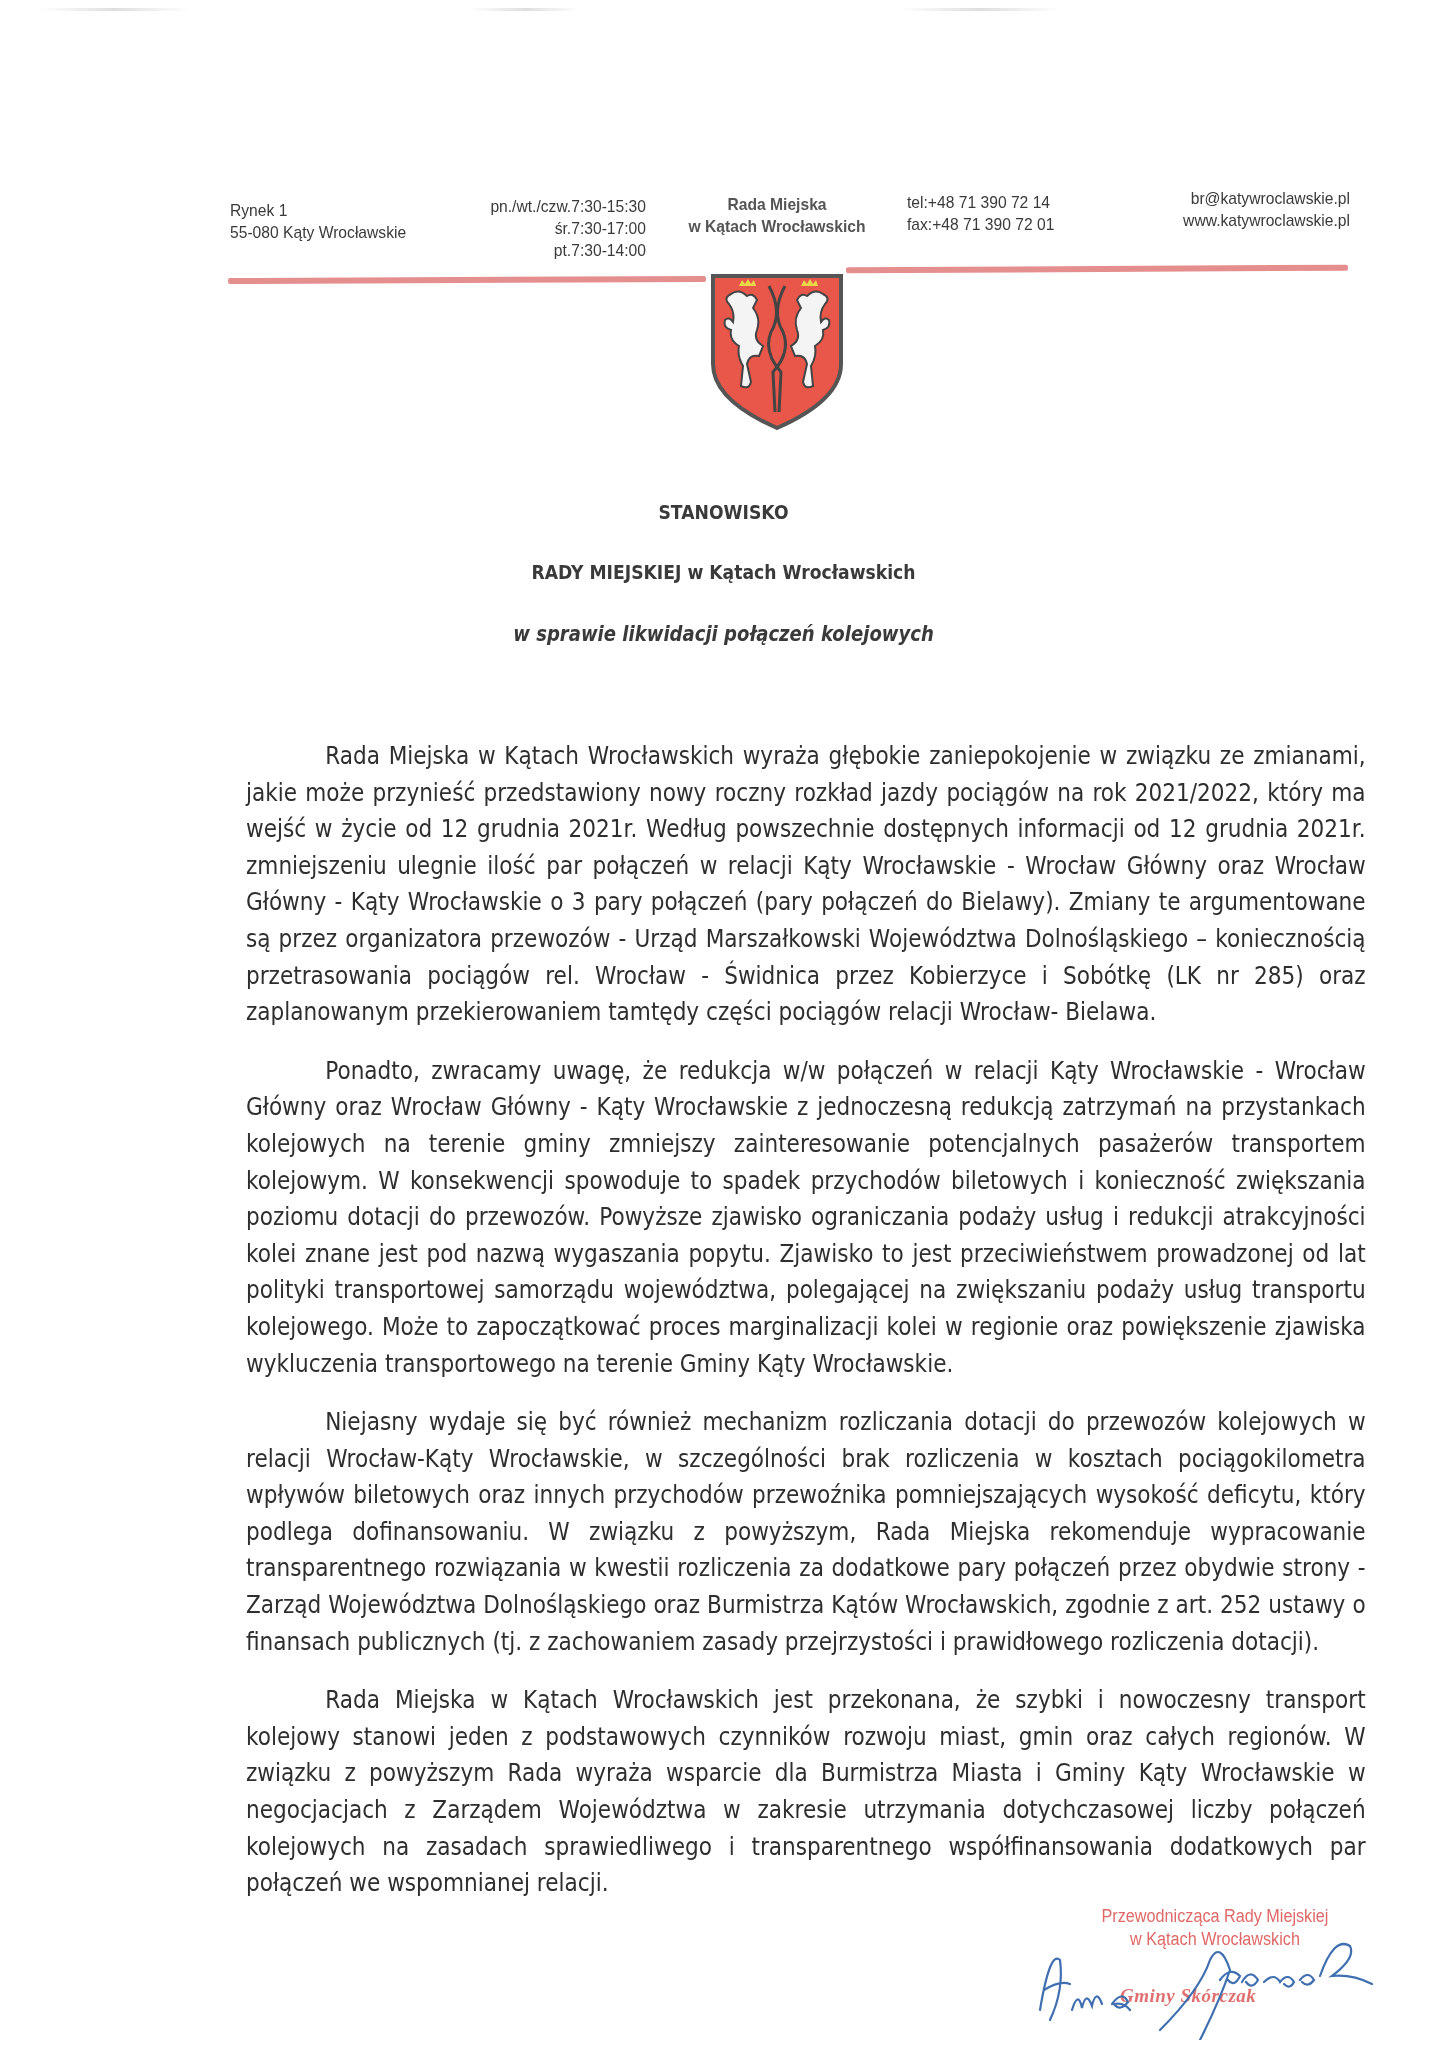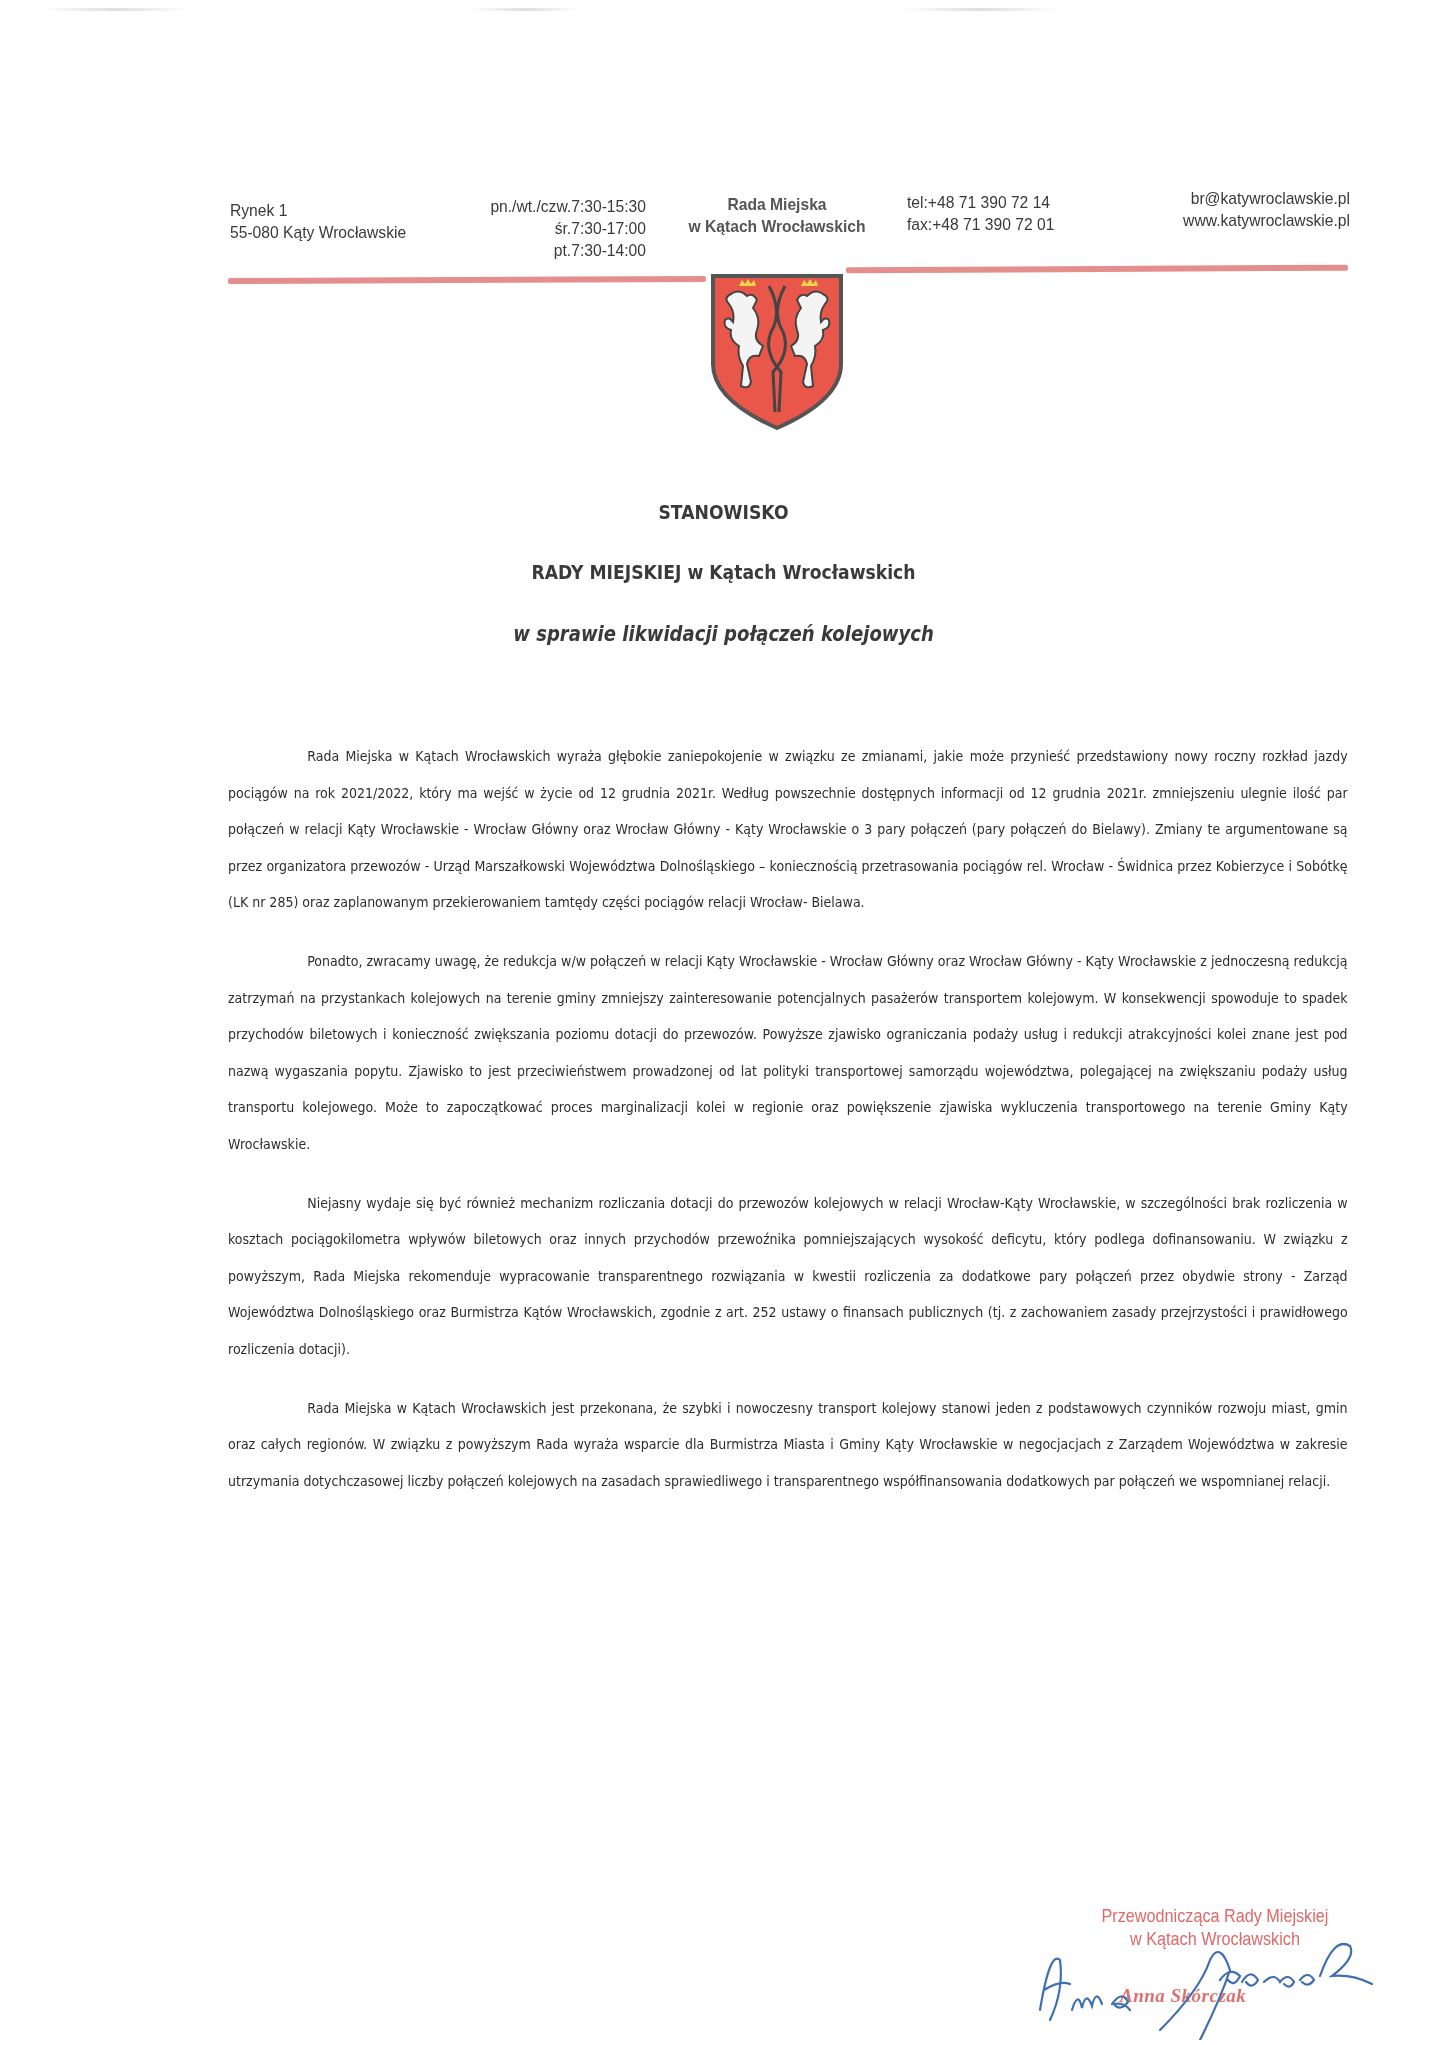--- a/index.html
+++ b/index.html
@@ -21,21 +21,21 @@
 
   .crest { position: absolute; left: 709px; top: 272px; width: 136px; height: 160px; }
 
   
   .title { position: absolute; left: 0; width: 1447px; text-align: center; font-family: "DejaVu Sans", sans-serif; font-weight: bold; color: #3a3a3a; transform: scaleX(0.86); transform-origin: center top; }
   .t1 { top: 500px; font-size: 20px; }
   .t2 { top: 560px; font-size: 20px; }
   .t3 { top: 622px; font-size: 21px; font-style: italic; }
 
   
-  .body { position: absolute; left: 228px; width: 1120px; font-family: "DejaVu Sans", sans-serif; font-size: 14px; line-height: 36.6px; color: #2e2e2e; text-align: justify; }
+  .body { position: absolute; left: 246px; width: 1120px; font-family: "DejaVu Sans", sans-serif; font-size: 24px; line-height: 36.6px; color: #2e2e2e; text-align: justify; }
   .body p { margin: 0 0 22px 0; text-indent: 88px; transform: scaleX(0.9); transform-origin: left top; width: 1244px; }
   .p1 { top: 738px; }
 
   
   .stamp { position: absolute; left: 1060px; top: 1905px; width: 310px; text-align: center; font-family: "Liberation Sans", sans-serif; font-size: 18px; line-height: 23px; color: #e06868; transform: scaleX(0.9); transform-origin: center top; }
   .stamp-name { position: absolute; left: 1120px; top: 1985px; font-family: "Liberation Serif", serif; font-size: 19px; color: #e07070; font-weight: bold; font-style: italic; letter-spacing: 0.5px; }
   .signature { position: absolute; left: 1020px; top: 1930px; width: 380px; height: 110px; }
 </style>
 </head>
 <body>
@@ -92,18 +92,18 @@
     <p>Rada Miejska w Kątach Wrocławskich wyraża głębokie zaniepokojenie w związku ze zmianami, jakie może przynieść przedstawiony nowy roczny rozkład jazdy pociągów na rok 2021/2022, który ma wejść w życie od 12 grudnia 2021r. Według powszechnie dostępnych informacji od 12 grudnia 2021r. zmniejszeniu ulegnie ilość par połączeń w relacji Kąty Wrocławskie - Wrocław Główny oraz Wrocław Główny - Kąty Wrocławskie o 3 pary połączeń (pary połączeń do Bielawy). Zmiany te argumentowane są przez organizatora przewozów - Urząd Marszałkowski Województwa Dolnośląskiego – koniecznością przetrasowania pociągów rel. Wrocław - Świdnica przez Kobierzyce i Sobótkę (LK nr 285) oraz zaplanowanym przekierowaniem tamtędy części pociągów relacji Wrocław- Bielawa.</p>
     <p>Ponadto, zwracamy uwagę, że redukcja w/w połączeń w relacji Kąty Wrocławskie - Wrocław Główny oraz Wrocław Główny - Kąty Wrocławskie z jednoczesną redukcją zatrzymań na przystankach kolejowych na terenie gminy zmniejszy zainteresowanie potencjalnych pasażerów transportem kolejowym. W konsekwencji spowoduje to spadek przychodów biletowych i konieczność zwiększania poziomu dotacji do przewozów. Powyższe zjawisko ograniczania podaży usług i redukcji atrakcyjności kolei znane jest pod nazwą wygaszania popytu. Zjawisko to jest przeciwieństwem prowadzonej od lat polityki transportowej samorządu województwa, polegającej na zwiększaniu podaży usług transportu kolejowego. Może to zapoczątkować proces marginalizacji kolei w regionie oraz powiększenie zjawiska wykluczenia transportowego na terenie Gminy Kąty Wrocławskie.</p>
     <p>Niejasny wydaje się być również mechanizm rozliczania dotacji do przewozów kolejowych w relacji Wrocław-Kąty Wrocławskie, w szczególności brak rozliczenia w kosztach pociągokilometra wpływów biletowych oraz innych przychodów przewoźnika pomniejszających wysokość deficytu, który podlega dofinansowaniu. W związku z powyższym, Rada Miejska rekomenduje wypracowanie transparentnego rozwiązania w kwestii rozliczenia za dodatkowe pary połączeń przez obydwie strony - Zarząd Województwa Dolnośląskiego oraz Burmistrza Kątów Wrocławskich, zgodnie z art. 252 ustawy o finansach publicznych (tj. z zachowaniem zasady przejrzystości i prawidłowego rozliczenia dotacji).</p>
     <p>Rada Miejska w Kątach Wrocławskich jest przekonana, że szybki i nowoczesny transport kolejowy stanowi jeden z podstawowych czynników rozwoju miast, gmin oraz całych regionów. W związku z powyższym Rada wyraża wsparcie dla Burmistrza Miasta i Gminy Kąty Wrocławskie w negocjacjach z Zarządem Województwa w zakresie utrzymania dotychczasowej liczby połączeń kolejowych na zasadach sprawiedliwego i transparentnego współfinansowania dodatkowych par połączeń we wspomnianej relacji.</p>
   </div>
 
   <div class="stamp">
     <div>Przewodnicząca Rady Miejskiej</div>
     <div>w Kątach Wrocławskich</div>
   </div>
-  <div class="stamp-name">Anna Skórczak</div>
+  <div class="stamp-name">Gminy Skórczak</div>
   <svg class="signature" viewBox="0 0 380 110">
     <path d="M20 80 Q30 20 40 30 Q44 60 30 90 M24 60 Q40 50 50 54 M52 80 q6 -20 10 -2 q4 -18 10 -2 q4 -18 10 -2 M92 74 q10 -14 16 -2 q-8 10 -14 2 q10 -2 16 6" fill="none" stroke="#3f6fb0" stroke-width="2.2" stroke-linecap="round"></path>
     <path d="M140 100 Q180 60 190 30 Q200 10 210 40 Q200 70 180 110 M200 50 q10 -14 20 -4 q-6 12 -12 4 M222 52 q8 -14 16 -2 q-6 10 -12 2 M244 52 q10 -10 16 0 q8 -10 14 0 q-4 8 -10 2 M280 50 q8 -10 14 0 q-6 8 -12 2 M300 46 q14 -40 30 -30 q6 12 -18 30 q20 -2 40 8" fill="none" stroke="#3f6fb0" stroke-width="2.2" stroke-linecap="round"></path>
   </svg>
 </div>
 
 </body></html>

